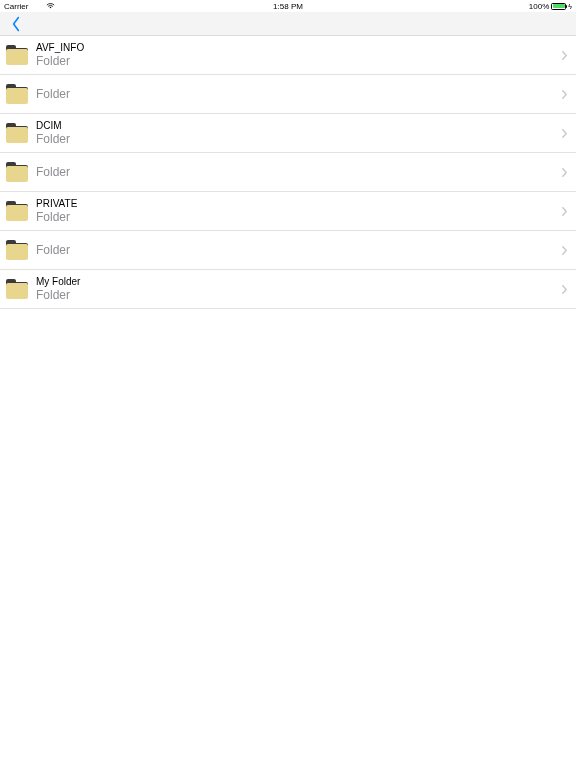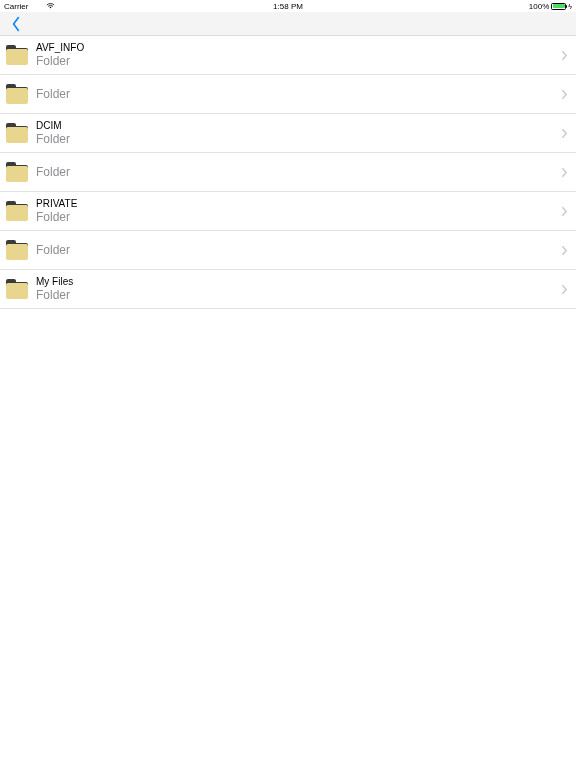--- a/index.html
+++ b/index.html
@@ -193,21 +193,21 @@
       </svg>
   </div>
 
   <div class="row">
     <div class="folder-icon">
       <div class="folder-tab-dark"></div>
         <div class="folder-top-dark"></div>
         <div class="folder-body"></div>
     </div>
     <div class="row-text">
-      <div class="row-title">My Files</div>
+      <div class="row-title">My Folder</div>
       <div class="row-sub">Folder</div>
     </div>
     <svg class="chevron" viewBox="0 0 8 13">
         <path d="M1.5 1.5 6 6.5l-4.5 5"></path>
       </svg>
   </div>
 
 </div>
 
 </body></html>

